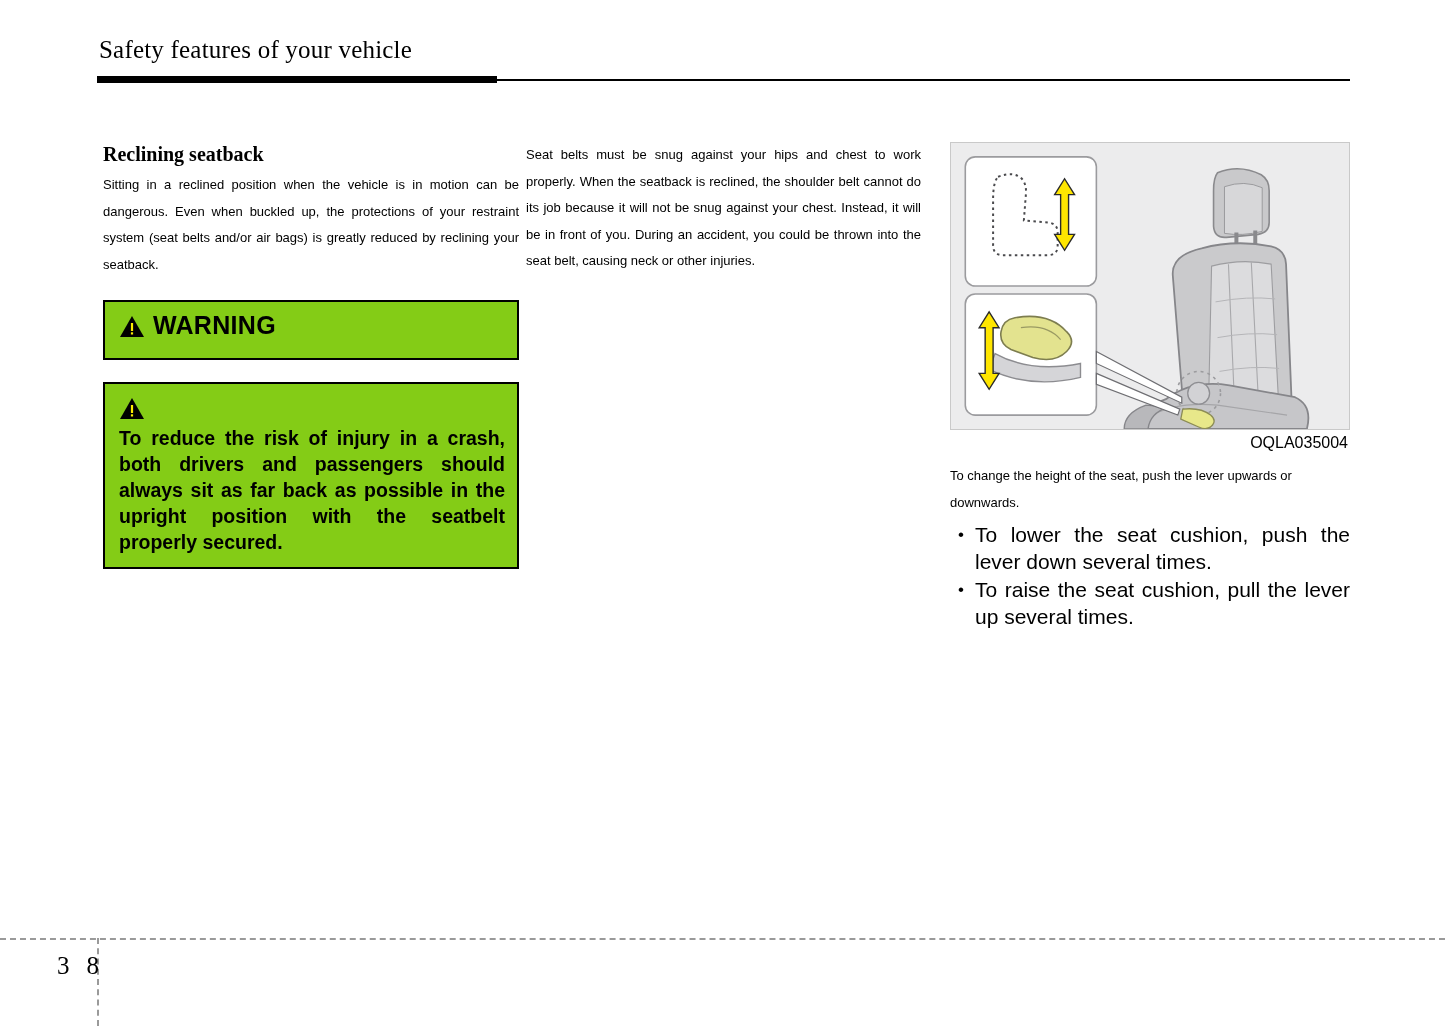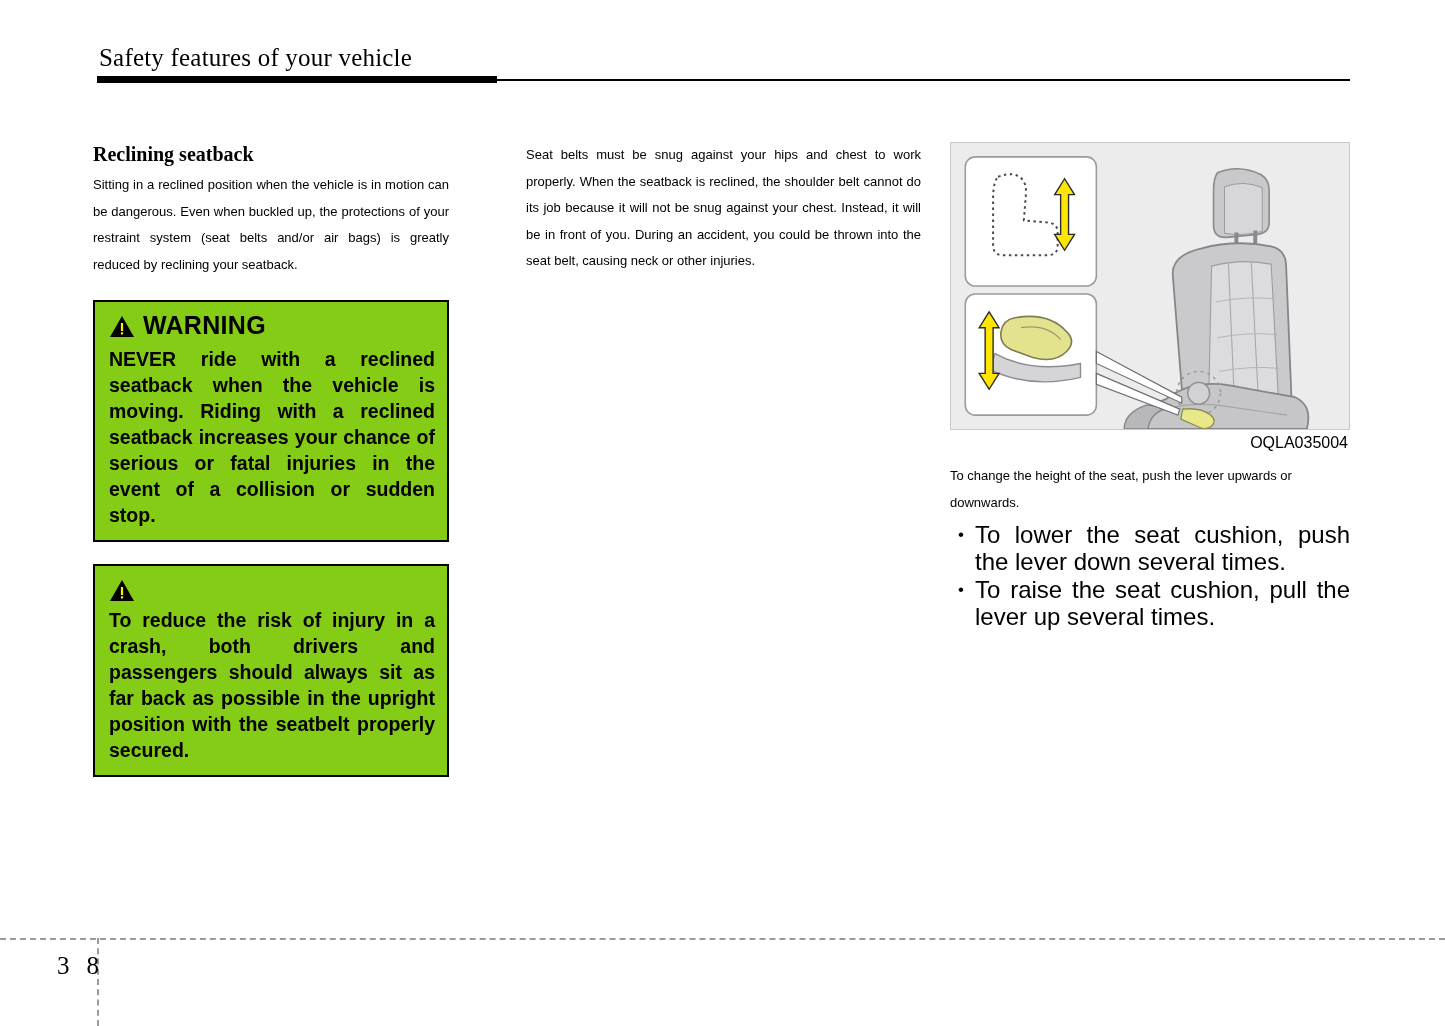--- a/index.html
+++ b/index.html
@@ -24,21 +24,21 @@
     width: 1253px;
     height: 46px;
   }
   .header-title {
     font-family: "Liberation Serif", serif;
     font-size: 25px;
     color: #000;
     letter-spacing: 0.2px;
     position: absolute;
     left: 2px;
-    top: 8px;
+    top: 0px;
     white-space: nowrap;
   }
   .header-rule-thick {
     position: absolute;
     left: 0px;
     top: 40px;
     width: 400px;
     height: 7px;
     background: #000000;
   }
@@ -51,21 +51,21 @@
     background: #000000;
   }
 
   
   .col {
     position: absolute;
     top: 142px;
     font-size: 19.5px;
     line-height: 26.5px;
   }
-  .col-1 { left: 93px;  width: 356px; }
+  .col-1 { left: 103px;  width: 416px; }
   .col-2 { left: 526px; width: 395px; }
   .col-3 { left: 950px; width: 400px; }
 
   .subhead-serif {
     font-family: "Liberation Serif", serif;
     font-weight: bold;
     font-size: 20px;
     margin: 0 0 6px 0;
     line-height: 24px;
   }
@@ -155,21 +155,21 @@
   
   ul.bullets {
     list-style: none;
     margin: 4px 0 0 0;
     padding: 0;
   }
   ul.bullets li {
     position: relative;
     padding-left: 25px;
     margin-bottom: 2px;
-    font-size: 24px;
+    font-size: 21px;
     line-height: 26.5px;
     text-align: justify;
   }
   ul.bullets li::before {
     content: "\2022";
     position: absolute;
     left: 8px;
     top: 0;
     font-size: 17px;
   }
@@ -216,21 +216,20 @@
 
   <div class="warn-box">
     <div class="warn-head">
       <svg class="warn-tri" viewBox="0 0 26 23">
         <polygon points="13,1 25,22 1,22" fill="#000000"></polygon>
         <rect x="11.9" y="8" width="2.2" height="8" fill="#faed00"></rect>
         <rect x="11.9" y="17.3" width="2.2" height="2.2" fill="#faed00"></rect>
       </svg>
       <span class="warn-word">WARNING</span>
     </div>
-    <p class="warn-body">NEVER ride with a reclined seatback when the vehicle is moving. Riding with a reclined seatback increases your chance of serious or fatal injuries in the event of a collision or sudden stop.</p>
   </div>
 
   <div class="warn-box">
     <div class="warn-head">
       <svg class="warn-tri" viewBox="0 0 26 23">
         <polygon points="13,1 25,22 1,22" fill="#000000"></polygon>
         <rect x="11.9" y="8" width="2.2" height="8" fill="#faed00"></rect>
         <rect x="11.9" y="17.3" width="2.2" height="2.2" fill="#faed00"></rect>
       </svg>
     </div>

